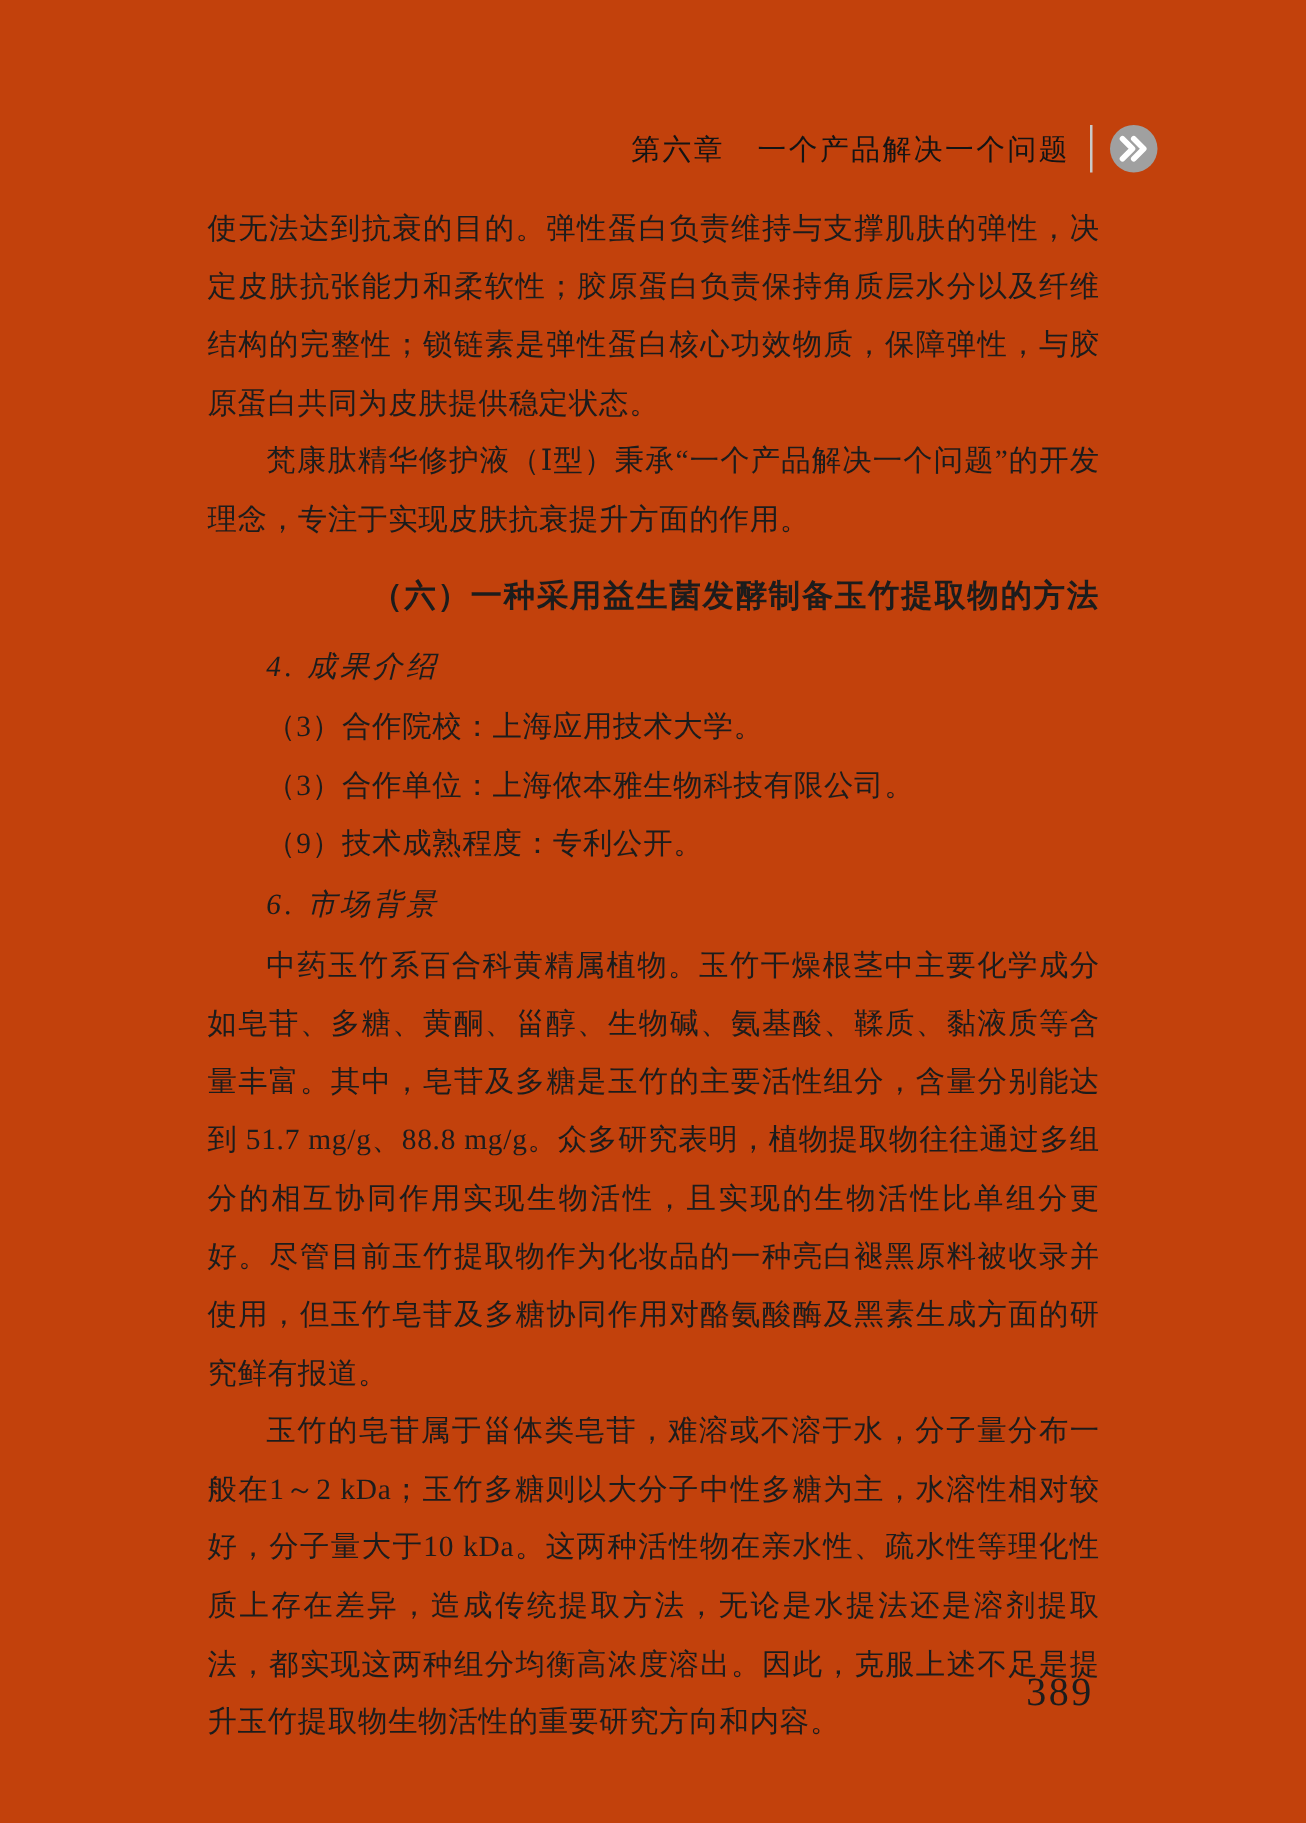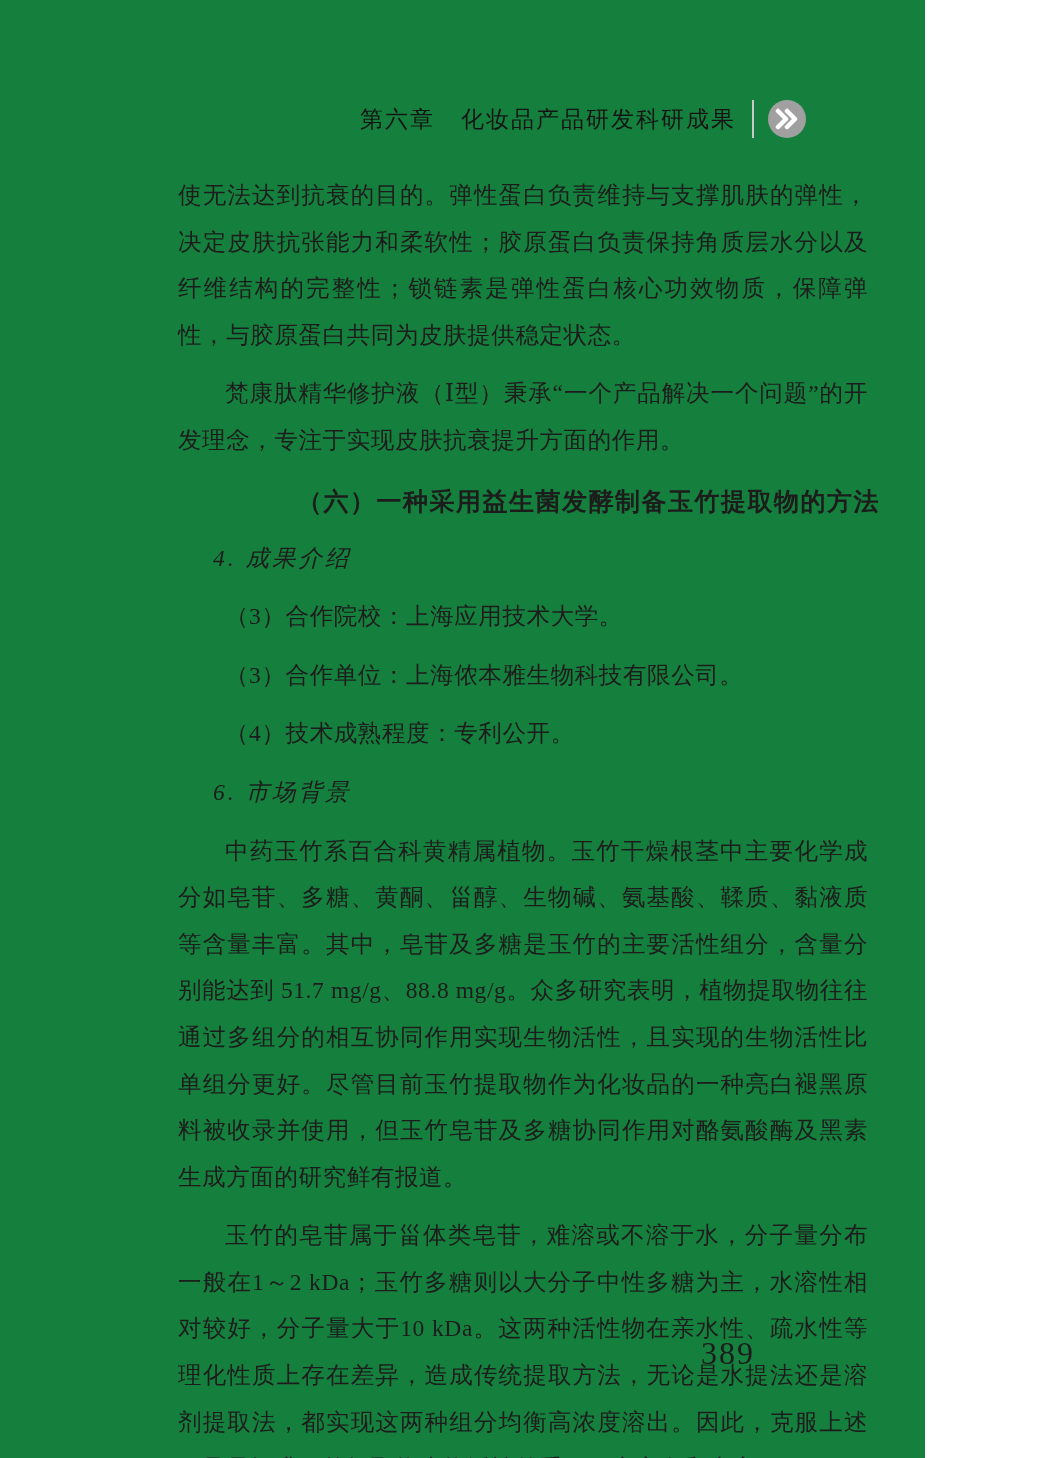--- a/index.html
+++ b/index.html
@@ -2,23 +2,23 @@
 <html lang="zh"><head>
 <meta charset="utf-8">
 <style>
   html, body {
     margin: 0;
     padding: 0;
     background: #ffffff;
   }
   .page {
     position: relative;
-    width: 925px;
+    width: 1045px;
     height: 1458px;
-    background: #15803d;
+    background: #c2410c;
     overflow: hidden;
     color: #1c1c1c;
     font-family: "Liberation Serif", "DejaVu Serif", serif;
   }
   
   .running-head {
     position: absolute;
     top: 100px;
     right: 119px;
     display: flex;
@@ -55,21 +55,21 @@
   .content {
     position: absolute;
     left: 166px;
     top: 160px;
     width: 714px;
     font-size: 23.5px;
     line-height: 46.6px;
     text-align: justify;
     letter-spacing: 0.6px;
   }
-  .content p { margin: 12px; }
+  .content p { margin: 0; }
   .para-indent { text-indent: 2em; }
   .section-heading {
     font-family: "Liberation Sans", "DejaVu Sans", sans-serif;
     font-weight: bold;
     font-size: 25px;
     line-height: 44px;
     letter-spacing: 1.5px;
     text-indent: 1.7em;
     margin: 15px 0 12px 0 !important;
     text-align: right;
@@ -91,41 +91,41 @@
     color: #1c1c1c;
   }
 </style>
 </head>
 <body>
 
 <div class="page">
 
   <div class="running-head">
     <span class="chapter">第六章</span>
-    <span class="head-title">化妆品产品研发科研成果</span>
+    <span class="head-title">一个产品解决一个问题</span>
     <span class="head-sep"></span>
     <span class="chev-circle">
       <svg width="26" height="22" viewBox="0 0 26 22" aria-hidden="true">
         <polyline points="4,3 12,11 4,19" fill="none" stroke="#ffffff" stroke-width="4.5" stroke-linecap="round" stroke-linejoin="round"></polyline>
         <polyline points="13,3 21,11 13,19" fill="none" stroke="#ffffff" stroke-width="4.5" stroke-linecap="round" stroke-linejoin="round"></polyline>
       </svg>
     </span>
   </div>
 
   <div class="content">
     <p>使无法达到抗衰的目的。弹性蛋白负责维持与支撑肌肤的弹性，决定皮肤抗张能力和柔软性；胶原蛋白负责保持角质层水分以及纤维结构的完整性；锁链素是弹性蛋白核心功效物质，保障弹性，与胶原蛋白共同为皮肤提供稳定状态。</p>
     <p class="para-indent">梵康肽精华修护液（Ⅰ型）秉承“一个产品解决一个问题”的开发理念，专注于实现皮肤抗衰提升方面的作用。</p>
 
     <p class="section-heading">（六）一种采用益生菌发酵制备玉竹提取物的方法</p>
 
     <p class="kai-heading">4. 成果介绍</p>
 
     <p class="list-item">（3）合作院校：上海应用技术大学。</p>
     <p class="list-item">（3）合作单位：上海侬本雅生物科技有限公司。</p>
-    <p class="list-item">（4）技术成熟程度：专利公开。</p>
+    <p class="list-item">（9）技术成熟程度：专利公开。</p>
 
     <p class="kai-heading">6. 市场背景</p>
 
     <p class="para-indent">中药玉竹系百合科黄精属植物。玉竹干燥根茎中主要化学成分如皂苷、多糖、黄酮、甾醇、生物碱、氨基酸、鞣质、黏液质等含量丰富。其中，皂苷及多糖是玉竹的主要活性组分，含量分别能达到 51.7 mg/g、88.8 mg/g。众多研究表明，植物提取物往往通过多组分的相互协同作用实现生物活性，且实现的生物活性比单组分更好。尽管目前玉竹提取物作为化妆品的一种亮白褪黑原料被收录并使用，但玉竹皂苷及多糖协同作用对酪氨酸酶及黑素生成方面的研究鲜有报道。</p>
     <p class="para-indent">玉竹的皂苷属于甾体类皂苷，难溶或不溶于水，分子量分布一般在1～2 kDa；玉竹多糖则以大分子中性多糖为主，水溶性相对较好，分子量大于10 kDa。这两种活性物在亲水性、疏水性等理化性质上存在差异，造成传统提取方法，无论是水提法还是溶剂提取法，都实现这两种组分均衡高浓度溶出。因此，克服上述不足是提升玉竹提取物生物活性的重要研究方向和内容。</p>
   </div>
 
   <div class="page-number">389</div>
 
 </div>

